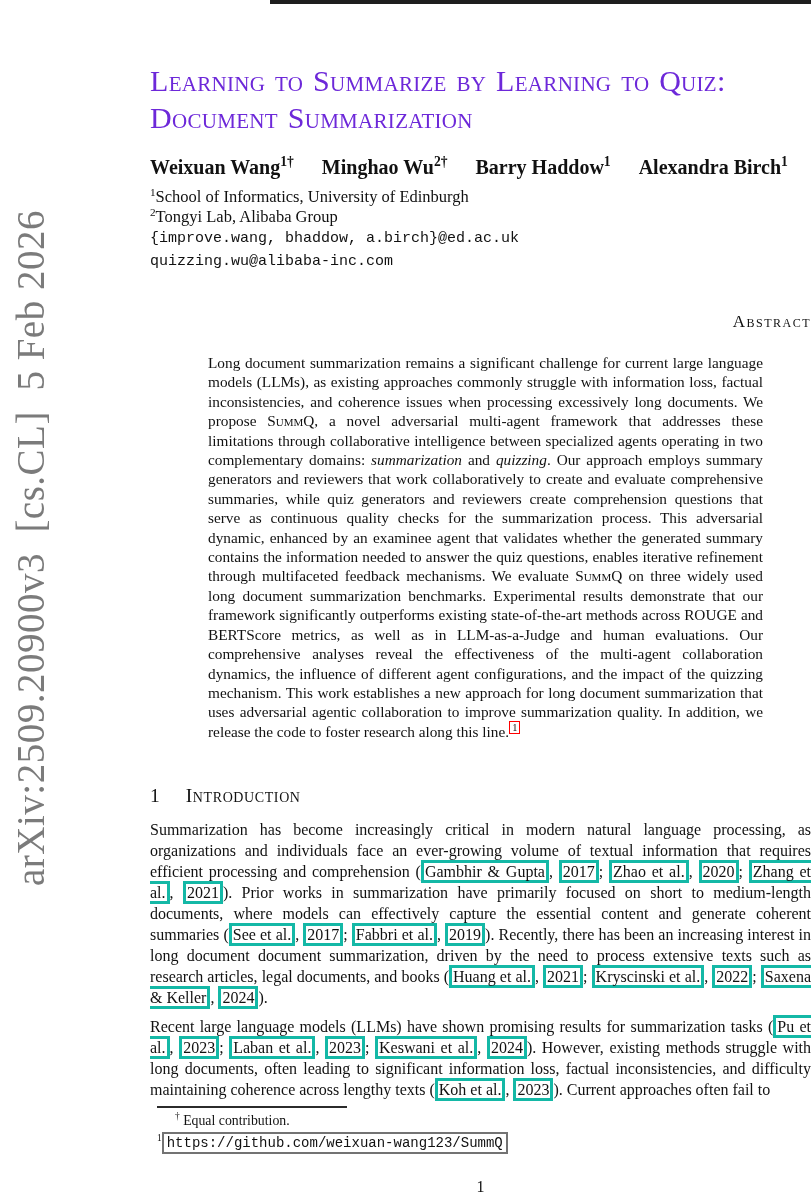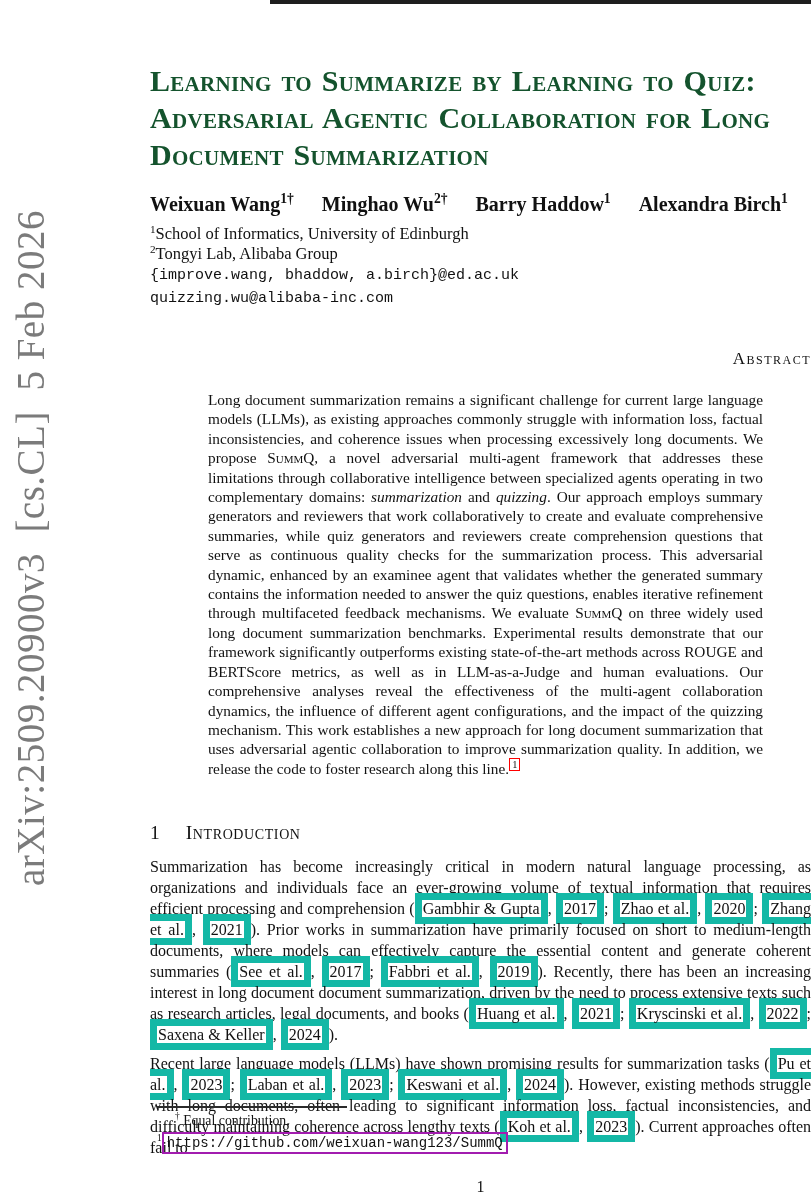--- a/index.html
+++ b/index.html
@@ -8,21 +8,21 @@
     background:#ffffff;color:#111;
     font-family:"Liberation Serif", serif;
   }
   .top-bar{position:absolute;top:0;left:270px;right:0;height:4px;background:#1e1e1e;}
   .arxiv-banner{
     position:absolute;left:8px;top:886px;transform-origin:0 0;transform:rotate(-90deg);
     white-space:pre;font-size:39px;color:#7b7b7b;letter-spacing:0.5px;
   }
   .content{position:absolute;left:150px;top:0;width:661px;}
   .title{margin-top:62px;font-size:30px;line-height:37px;font-variant:small-caps;
-         letter-spacing:0.3px;word-spacing:2px;color:#14532d;font-weight:bold;}
+         letter-spacing:0.3px;word-spacing:2px;color:#6d28d9;}
   .authors{margin-top:20px;font-size:20px;}
   .affils{margin-top:8px;font-size:16.5px;line-height:19.5px;}
   .emails{margin-top:1px;font-size:15px;line-height:21.5px;}
   .abstract-head{margin-top:40px;text-align:right;font-size:17px;font-variant:small-caps;
                  letter-spacing:1.5px;}
   .abstract-body{margin-top:21px;margin-left:58px;width:555px;text-align:justify;
                  font-size:15.3px;line-height:19.4px;}
   .section-head{margin-top:22px;font-size:19.5px;margin-bottom:0;padding-top:22px;}
   .sec-num{display:inline-block;}
   .sec-title{font-variant:small-caps;letter-spacing:0.6px;margin-left:26px;text-align:right;}
@@ -34,39 +34,38 @@
   .fn.indent{padding-left:18px;}
   .fn.code{margin-top:4px;}
   .page-number{position:absolute;left:150px;top:1178px;width:661px;text-align:center;
                font-size:16px;}
   
   .seg-b{font-weight:bold;}
   .seg-i{font-style:italic;}
   .seg-sc{font-variant:small-caps;}
   sup.seg-sup,sup.seg-bsup,sup.seg-fnref{font-size:68%;line-height:0;vertical-align:super;}
   sup.seg-bsup{font-weight:bold;}
-  .seg-cite{border:7px solid #14b8a6;padding:0 1px;}
+  .seg-cite{border:3px solid #14b8a6;padding:0 1px;}
   sup.seg-fnref{border:1px solid #ff0000;padding:0 2px;}
   .seg-url{font-family:"Liberation Mono", monospace;font-size:14px;
-           border:2px solid #a21caf;padding:1px 3px;}
+           border:2px solid #737373;padding:1px 3px;}
   .seg-mono{font-family:"Liberation Mono", monospace;}
   .seg-gap{display:inline-block;width:28px;}
 </style>
 </head>
 <body>
 
 <div class="top-bar"></div>
 
 <div class="arxiv-banner">arXiv:2509.20900v3  [cs.CL]  5 Feb 2026</div>
 
 <div class="content">
 
   <div class="title">
       <div>Learning to Summarize by Learning to Quiz:</div>
-      <div>Adversarial Agentic Collaboration for Long</div>
       <div>Document Summarization</div>
     </div>
 
   <div class="authors"><span class="seg-b">Weixuan Wang</span><sup class="seg-bsup">1†</sup><span class="seg-gap"></span><span class="seg-b">Minghao Wu</span><sup class="seg-bsup">2†</sup><span class="seg-gap"></span><span class="seg-b">Barry Haddow</span><sup class="seg-bsup">1</sup><span class="seg-gap"></span><span class="seg-b">Alexandra Birch</span><sup class="seg-bsup">1</sup></div>
 
   <div class="affils"><sup class="seg-sup">1</sup>School of Informatics, University of Edinburgh<br><sup class="seg-sup">2</sup>Tongyi Lab, Alibaba Group</div>
 
   <div class="emails"><span class="seg-mono">{improve.wang, bhaddow, a.birch}@ed.ac.uk</span><br><span class="seg-mono">quizzing.wu@alibaba-inc.com</span></div>
 
   <div class="abstract-head">Abstract</div>

